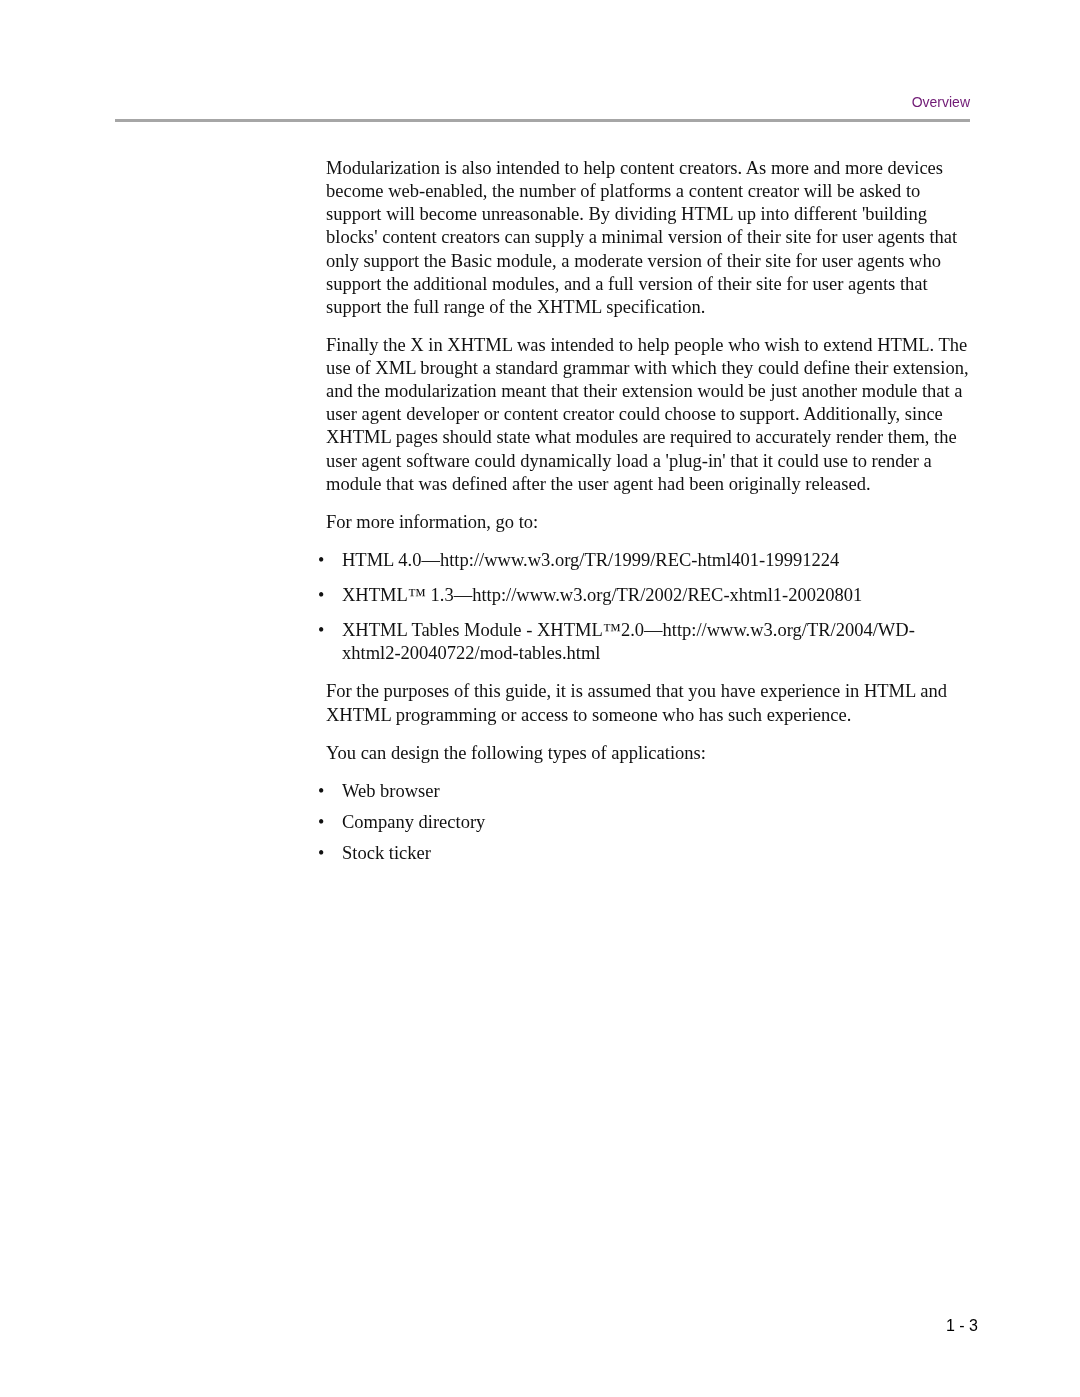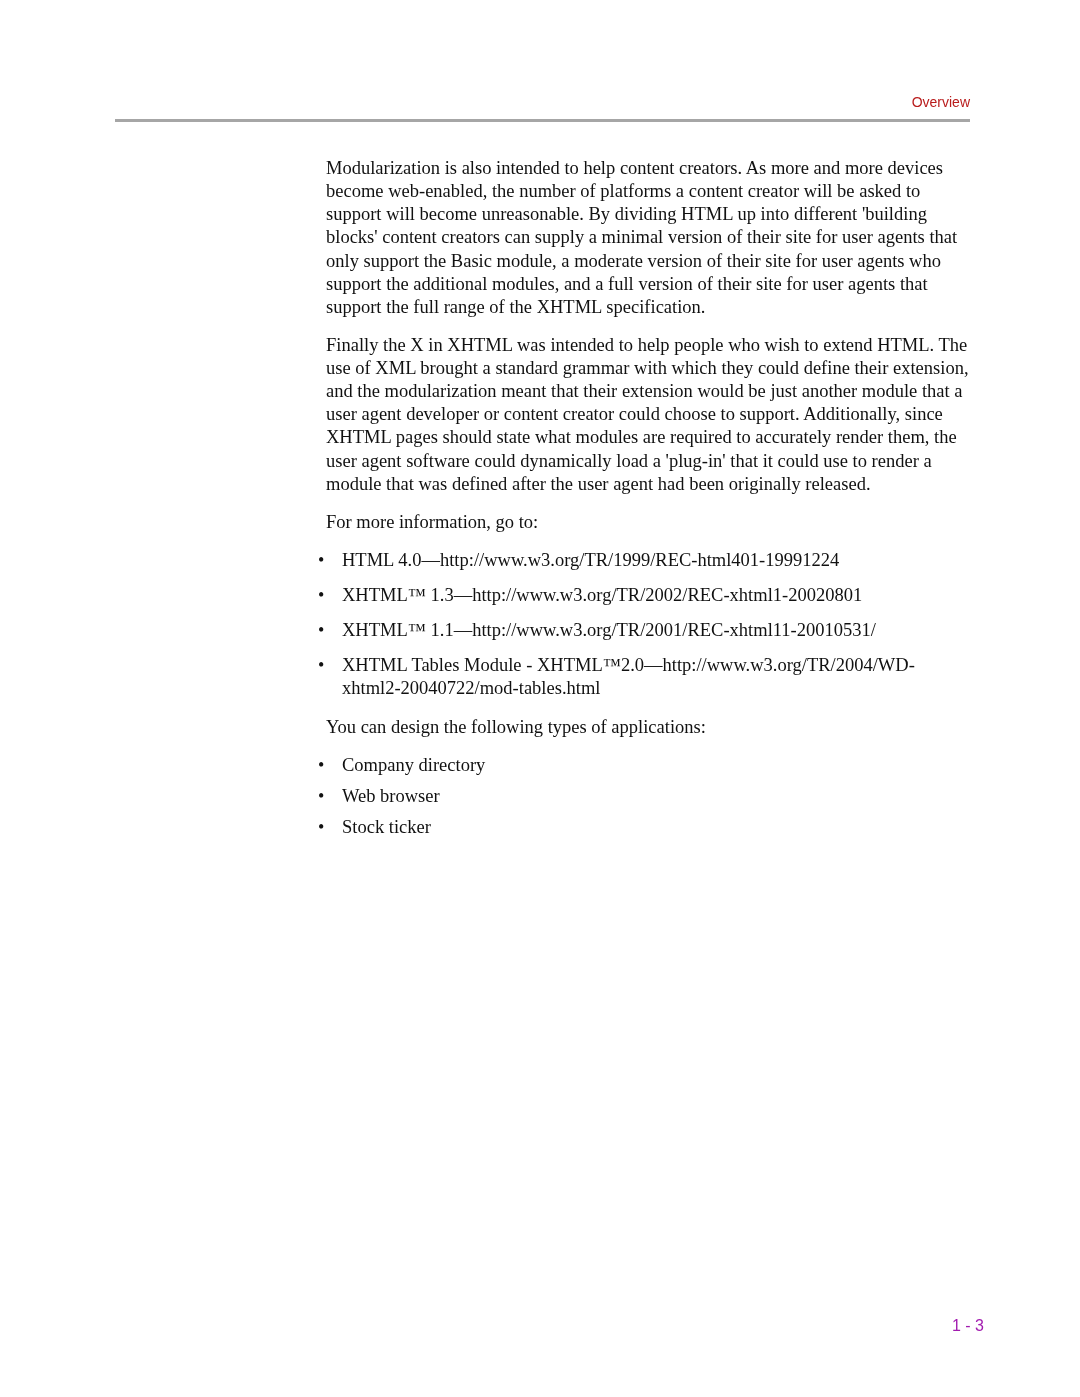--- a/index.html
+++ b/index.html
@@ -15,21 +15,21 @@
     position: relative;
     box-sizing: border-box;
     padding: 95px 110px 0 115px;
   }
   .header-label {
     position: absolute;
     top: 94px;
     right: 110px;
     font-family: "Segoe UI", Arial, sans-serif;
     font-size: 14px;
-    color: #b91c1c;
+    color: #701a75;
   }
   .header-rule {
     position: absolute;
     top: 119px;
     left: 115px;
     right: 110px;
     height: 3px;
     background: #a6a6a6;
   }
   .body {
@@ -81,25 +81,25 @@
   ul.apps li::before {
     content: "•";
     position: absolute;
     left: -20px;
     top: 0;
     font-size: 18px;
     line-height: 1.25;
   }
   .page-number {
     position: absolute;
-    right: 96px;
+    right: 102px;
     bottom: 62px;
     font-family: "Segoe UI", Arial, sans-serif;
     font-size: 16px;
-    color: #a21caf;
+    color: #000000;
   }
 </style>
 </head>
 <body>
 
 <div class="page">
 
   <div class="header-label">Overview</div>
   <div class="header-rule"></div>
 
@@ -107,31 +107,31 @@
 
     <p>Modularization is also intended to help content creators. As more and more devices become web-enabled, the number of platforms a content creator will be asked to support will become unreasonable. By dividing HTML up into different 'building blocks' content creators can supply a minimal version of their site for user agents that only support the Basic module, a moderate version of their site for user agents who support the additional modules, and a full version of their site for user agents that support the full range of the XHTML specification.</p>
 
     <p>Finally the X in XHTML was intended to help people who wish to extend HTML. The use of XML brought a standard grammar with which they could define their extension, and the modularization meant that their extension would be just another module that a user agent developer or content creator could choose to support. Additionally, since XHTML pages should state what modules are required to accurately render them, the user agent software could dynamically load a 'plug-in' that it could use to render a module that was defined after the user agent had been originally released.</p>
 
     <p>For more information, go to:</p>
 
     <ul class="refs">
       <li>HTML 4.0—http://www.w3.org/TR/1999/REC-html401-19991224</li>
       <li>XHTML™ 1.3—http://www.w3.org/TR/2002/REC-xhtml1-20020801</li>
-      <li>XHTML™ 1.1—http://www.w3.org/TR/2001/REC-xhtml11-20010531/</li>
       <li>XHTML Tables Module - XHTML™2.0—http://www.w3.org/TR/2004/WD-xhtml2-20040722/mod-tables.html</li>
     </ul>
 
+    <p>For the purposes of this guide, it is assumed that you have experience in HTML and XHTML programming or access to someone who has such experience.</p>
 
 
     <p>You can design the following types of applications:</p>
 
     <ul class="apps">
+      <li>Web browser</li>
       <li>Company directory</li>
-      <li>Web browser</li>
       <li>Stock ticker</li>
     </ul>
 
   </div>
 
   <div class="page-number">1 - 3</div>
 
 </div>
 
 </body></html>

